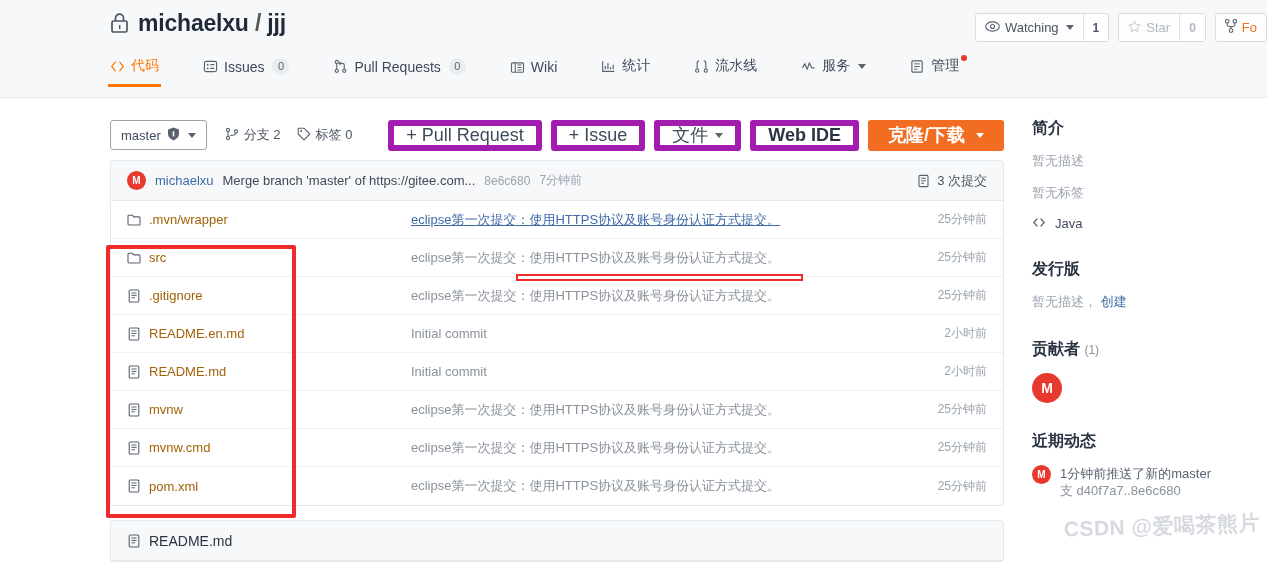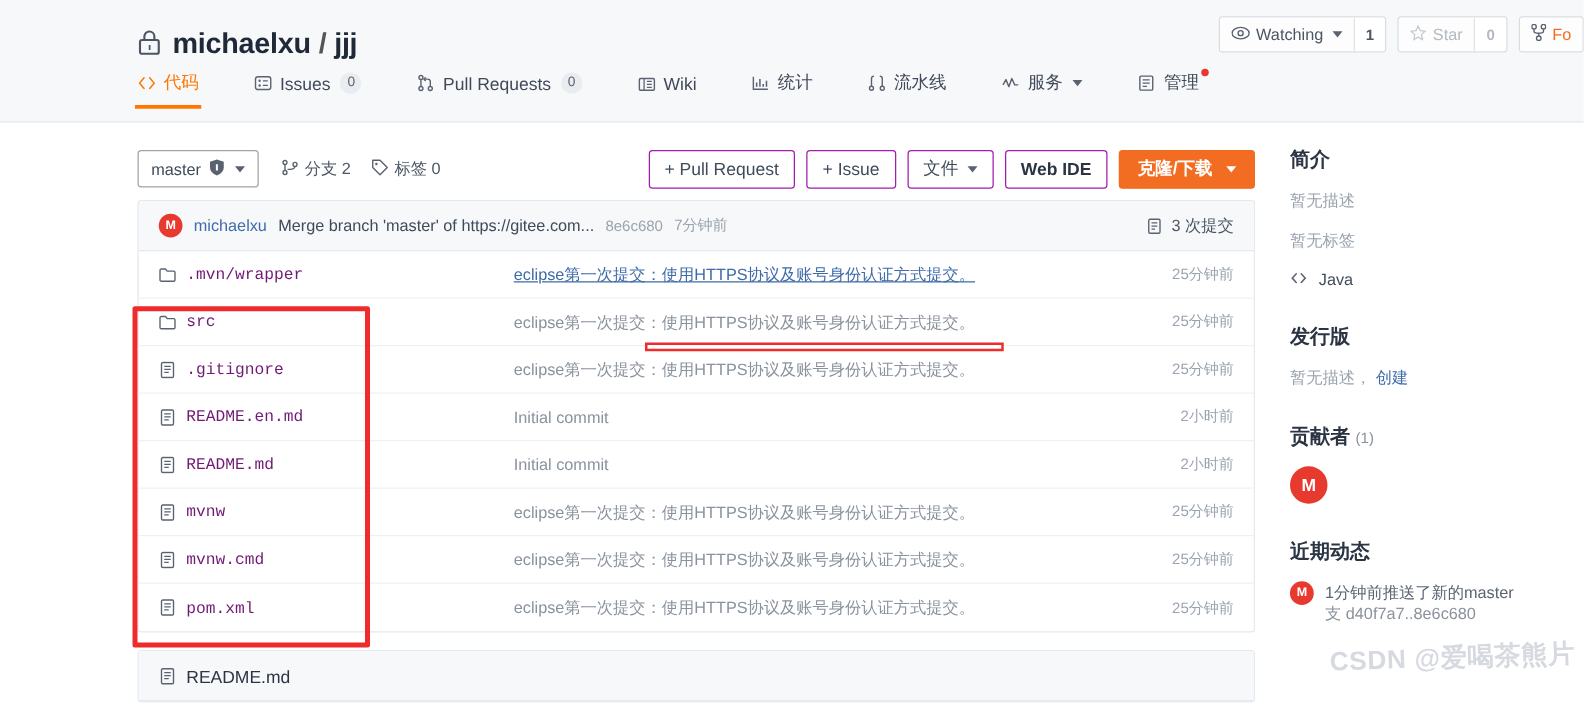--- a/index.html
+++ b/index.html
@@ -13,21 +13,21 @@
   }
   .page { position: relative; width: 1267px; height: 563px; background:#fff; }
 
   
   .header {
     position: absolute; left: 0; top: 0; width: 1267px; height: 98px;
     background: #f7f8fa;
     border-bottom: 1px solid #e3e9ed;
   }
   .repo-title-row {
-    position: absolute; left: 110px; top: 21px;
+    position: absolute; left: 110px; top: 10px;
     display: flex; align-items: center; gap: 9px;
   }
   .lock-icon { width: 19px; height: 21px; display:block; }
   .repo-title {
     font-size: 23px; font-weight: bold; color: #1f2937;
     letter-spacing: -0.2px; white-space: nowrap;
   }
   .repo-title .owner { color:#1f2937; }
   .repo-title .sep { color:#555; font-weight: bold; }
   .repo-title .name { color:#1f2937; }
@@ -103,22 +103,22 @@
   .branch-ic { width:13px; height:14px; }
   .meta-links { display:flex; align-items:center; gap:16px; margin-left: 18px; }
   .meta-link {
     display:flex; align-items:center; gap:5px;
     font-size: 13px; color: #4c5666; white-space: nowrap;
   }
   .meta-ic { width:14px; height:14px; }
   .toolbar-right { margin-left:auto; display:flex; align-items:stretch; gap:9px; }
   .tb-btn {
     display:flex; align-items:center; gap:5px;
-    border:1px solid #a21caf; border-radius:3px; background:#fff;
-    height: 31px; padding: 0 12px; font-size:14px; color:#3f4a5a; white-space:nowrap;
+    border:6px solid #a21caf; border-radius:3px; background:#fff;
+    height: 31px; padding: 0 12px; font-size:18px; color:#3f4a5a; white-space:nowrap;
   }
   .tb-btn.bold { font-weight: bold; color:#2b3442; }
   .tb-btn.primary {
     background:#f26d21; border-color:#f26d21; color:#fff; font-weight:bold;
     padding: 0 14px;
   }
   .tb-btn.primary .caret-sm { border-top-color:#fff; margin-left:6px; }
 
   
   .filebox {
@@ -142,21 +142,21 @@
     color:#4b5563; font-size:13px; white-space:nowrap;
   }
 
   .frow {
     display:flex; align-items:center; height: 38px;
     border-bottom:1px solid #eef1f4; padding: 0 16px;
     font-size:13px;
   }
   .frow:last-child { border-bottom:none; }
   .fname { width: 250px; display:flex; align-items:center; gap:8px; flex:0 0 auto; }
-  .fname a { color:#701a75; text-decoration:none; white-space:nowrap;font-family:Liberation Mono, monospace; }
+  .fname a { color:#a16207; text-decoration:none; white-space:nowrap; }
   .fmsg { flex:1 1 auto; color:#8a929c; overflow:hidden; white-space:nowrap; padding-left: 34px; }
   .frow.hovered .fmsg { color:#3f6ba8; text-decoration: underline; }
   .ftime { color:#9aa3ae; font-size:12px; white-space:nowrap; flex:0 0 auto; }
   .ic { width:14px; height:14px; display:block; flex:0 0 auto; }
 
   .readmebox {
     margin-top: 14px; border:1px solid #e4e9ee; border-radius:3px; background:#fff;
   }
   .readmehead {
     display:flex; align-items:center; gap:8px;

